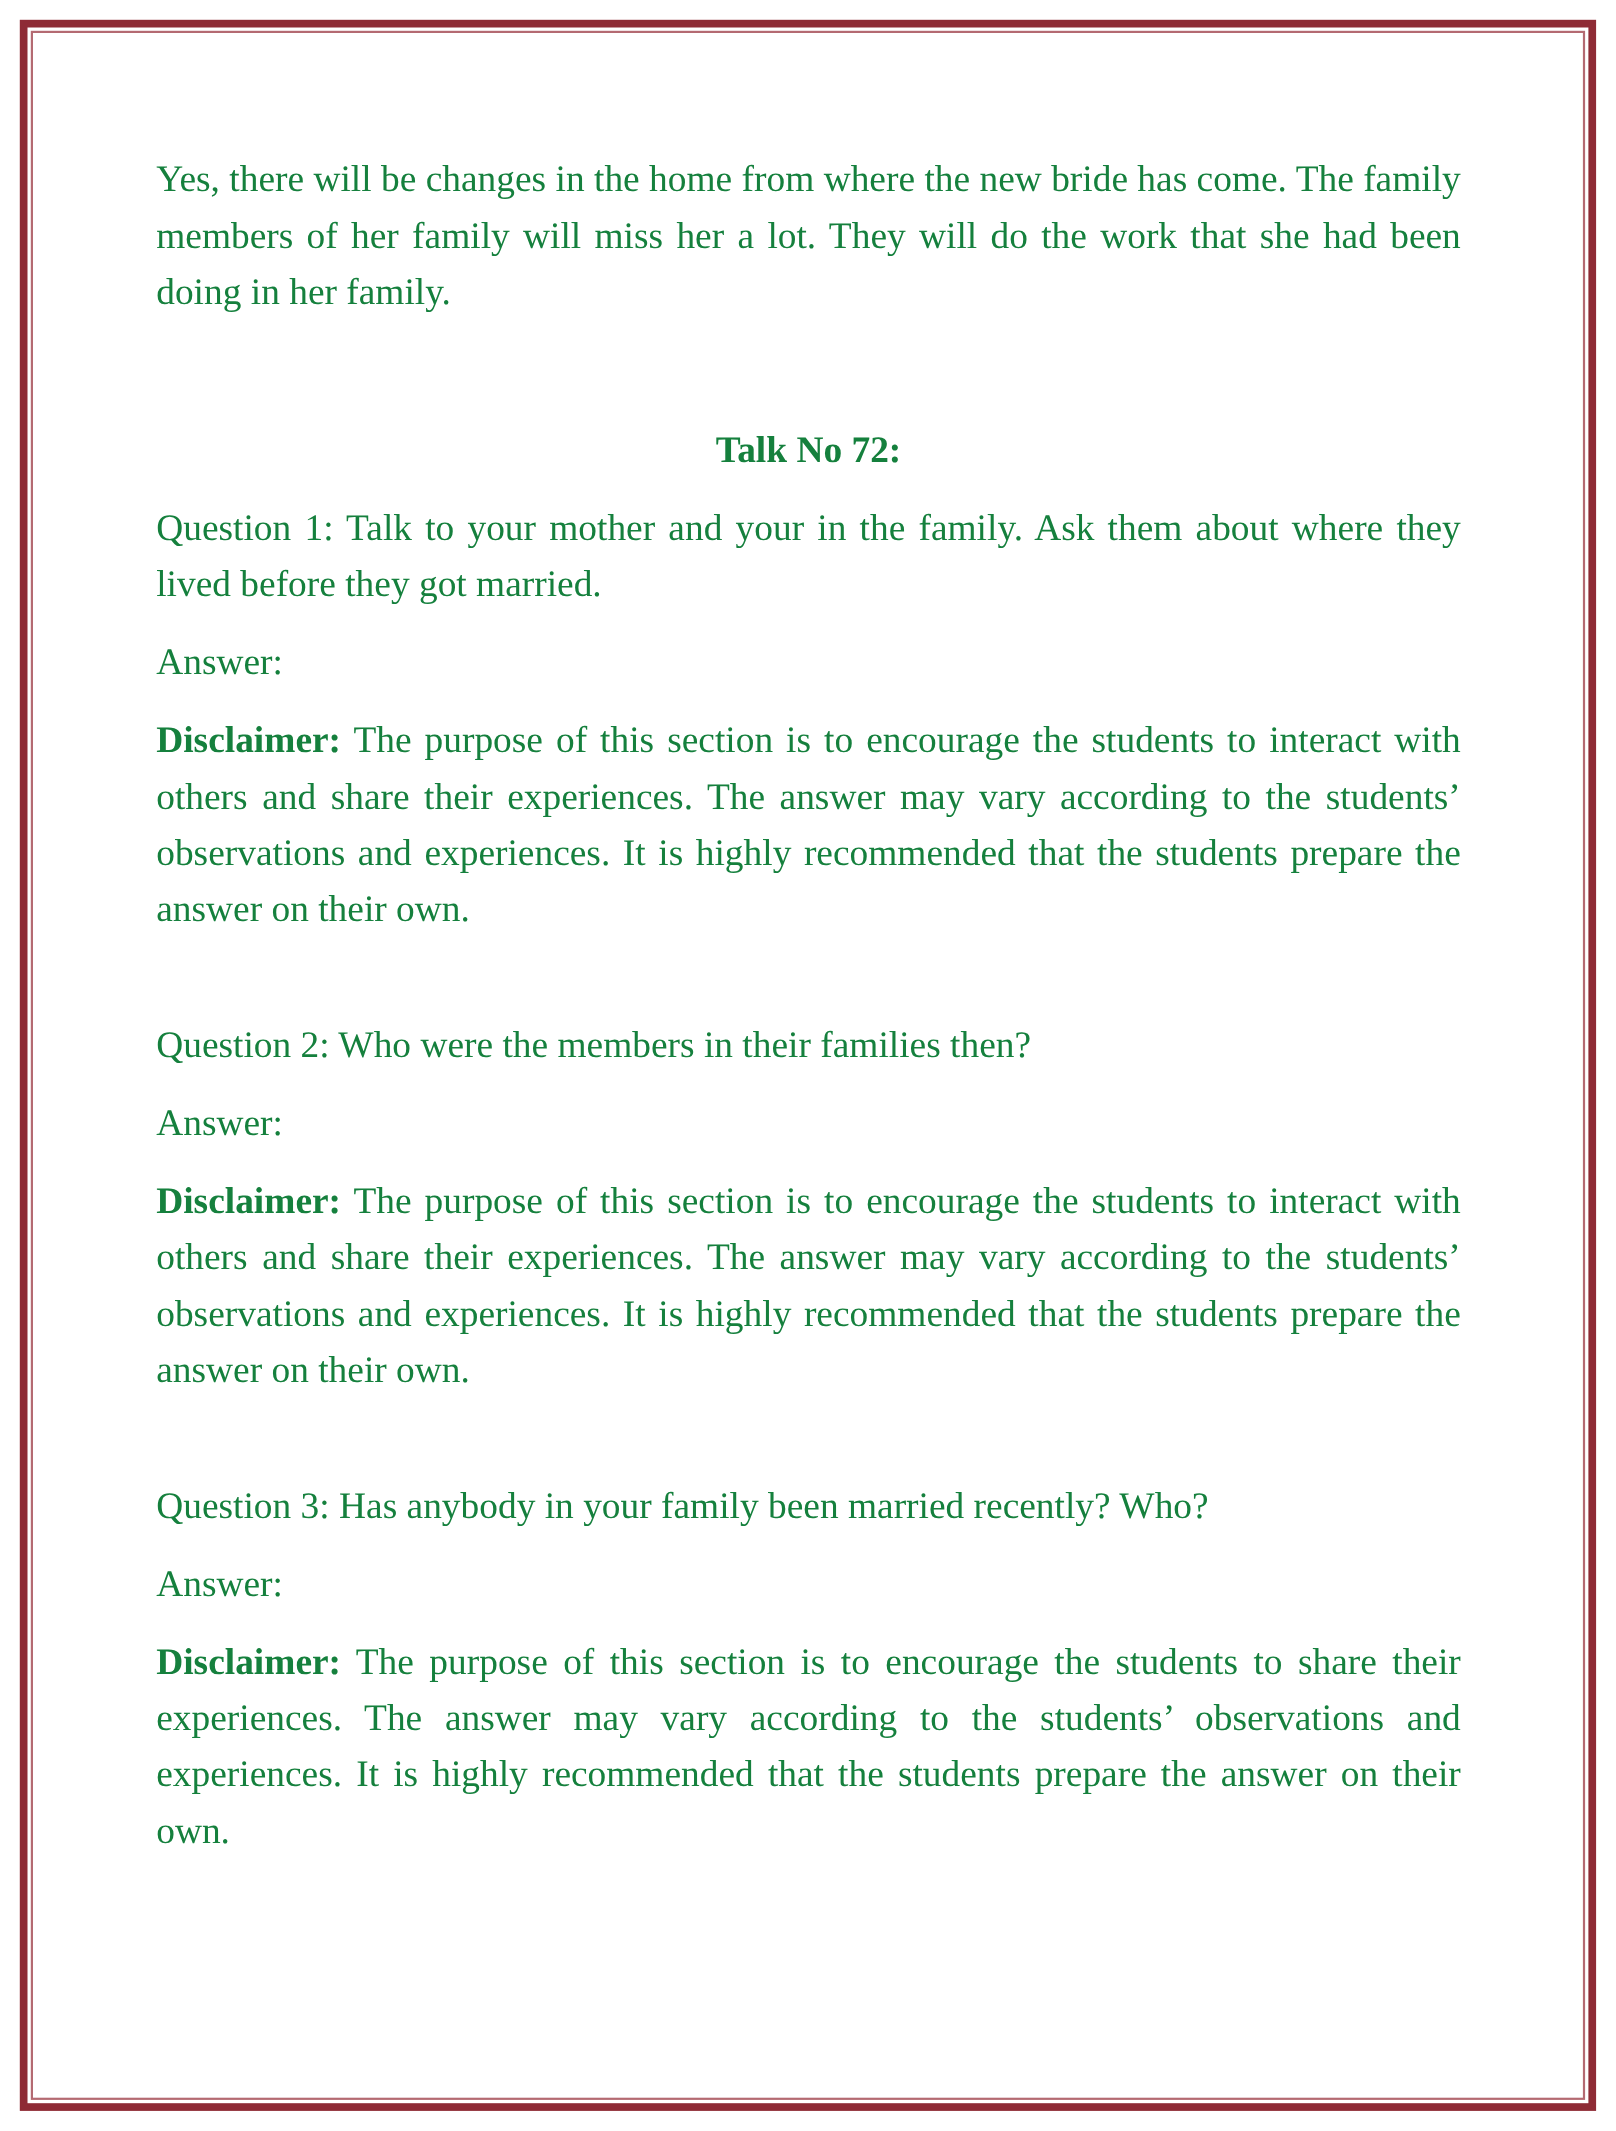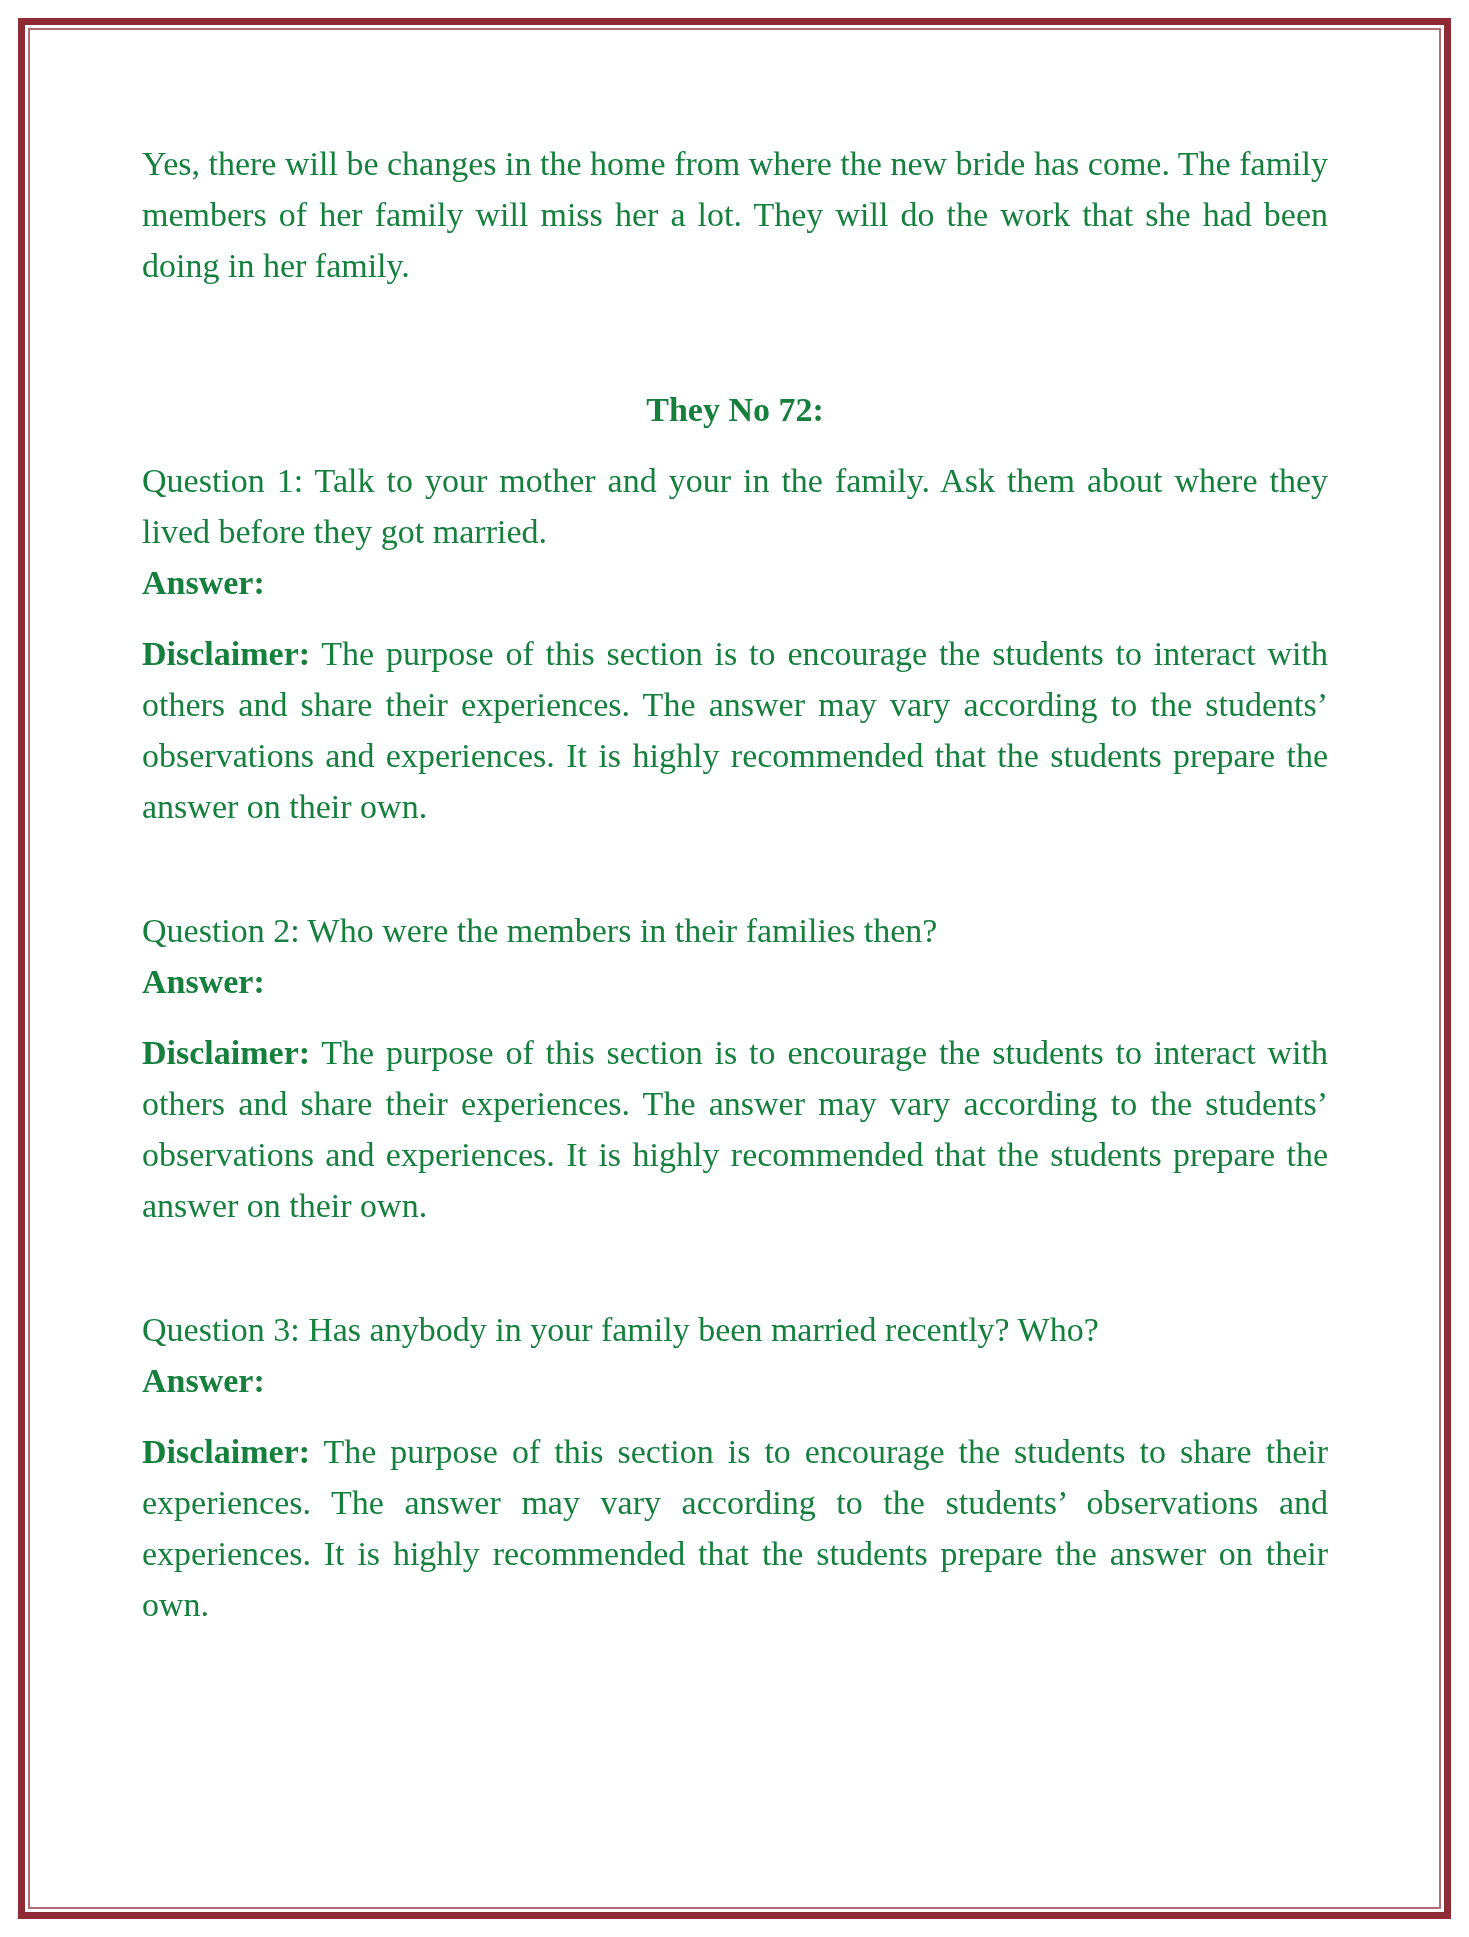--- a/index.html
+++ b/index.html
@@ -14,36 +14,36 @@
   }
   .content {
     position: absolute; left: 142px; top: 138px; width: 1186px;
     font-family: "Liberation Serif", "DejaVu Serif", serif;
     color: #15803d; font-size: 34px; line-height: 51px;
   }
   p { margin: 0; text-align: justify; }
   .lead { margin-bottom: 93px; }
   .page-heading { text-align: center; font-weight: bold; margin-bottom: 20px; }
   .q-label, .a-label { font-weight: normal; }
-  .answer-label { font-weight: bold; margin-bottom: 20px; }
+  .answer-label { font-weight: normal; margin-top: 20px; margin-bottom: 20px; }
   .disclaimer { }
   .disclaimer .d-label { font-weight: bold; }
   .block { margin-bottom: 73px; }
   .block:last-child { margin-bottom: 0; }
 </style>
 </head>
 <body>
 
 <div class="frame-outer"></div>
 <div class="frame-inner"></div>
 
 <div class="content">
   <p class="lead">Yes, there will be changes in the home from where the new bride has come. The family members of her family will miss her a lot. They will do the work that she had been doing in her family.</p>
 
-  <p class="page-heading">They No 72:</p>
+  <p class="page-heading">Talk No 72:</p>
 
   <div class="block">
     <p><span class="q-label">Question 1:</span><span> Talk to your mother and your in the family. Ask them about where they lived before they got married.</span></p>
     <p class="answer-label">Answer:</p>
     <p class="disclaimer"><span class="d-label">Disclaimer:</span><span> The purpose of this section is to encourage the students to interact with others and share their experiences. The answer may vary according to the students’ observations and experiences. It is highly recommended that the students prepare the answer on their own.</span></p>
   </div>
 
   <div class="block">
     <p><span class="q-label">Question 2:</span><span> Who were the members in their families then?</span></p>
     <p class="answer-label">Answer:</p>

